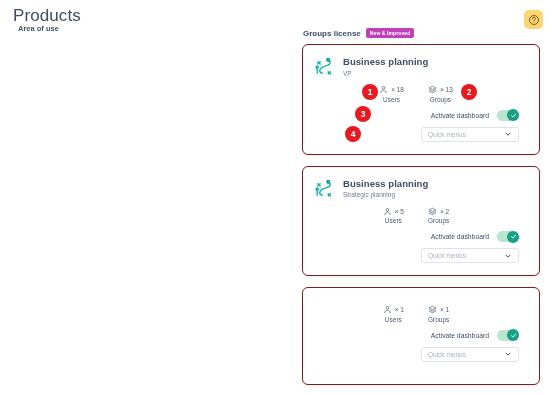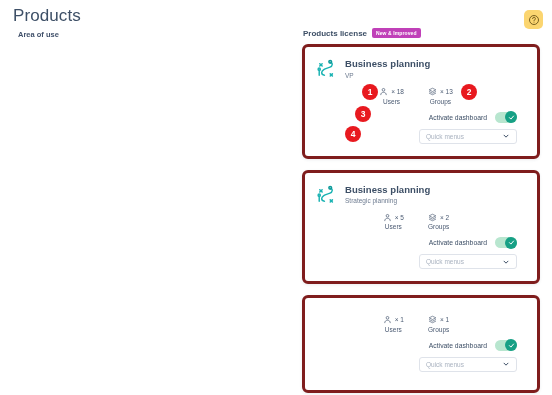--- a/index.html
+++ b/index.html
@@ -26,21 +26,21 @@
     top: 6px;
     font-size: 17px;
     font-weight: 400;
     color: #3d4f66;
     letter-spacing: 0.1px;
   }
 
   .area-of-use {
     position: absolute;
     left: 18px;
-    top: 30px;
+    top: 24px;
     font-size: 7.5px;
     font-weight: 700;
     color: #40506a;
   }
 
   .help-button {
     position: absolute;
     right: 9px;
     top: 10px;
     width: 19px;
@@ -85,21 +85,21 @@
     padding: 2.5px 4px 2.5px 4px;
     border-radius: 2px;
     letter-spacing: 0.1px;
     white-space: nowrap;
   }
 
   
   .card {
     position: relative;
     background: #ffffff;
-    border: 3px solid #7f1d1d;
+    border: 1px solid #7f1d1d;
     border-radius: 6px;
     box-shadow: 0 1px 3px rgba(60, 75, 100, 0.10);
     padding: 10px 12px 12px 10px;
     margin-bottom: 11px;
     min-height: 98px;
   }
 
   .card-head {
     display: flex;
     align-items: flex-start;
@@ -269,21 +269,21 @@
         <circle cx="12" cy="12" r="9"></circle>
         <path d="M9.2 9.3a2.8 2.8 0 1 1 3.6 2.7c-.6.2-.8.7-.8 1.3v.6" stroke-linecap="round"></path>
         <circle cx="12" cy="17" r="0.9" fill="#6b5418" stroke="none"></circle>
       </svg>
     </span>
   </div>
 
   <div class="license-col">
 
     <div class="license-header">
-      <span class="license-label">Products license</span>
+      <span class="license-label">Groups license</span>
       <span class="badge-new">New &amp; Improved</span>
     </div>
 
     <div class="card">
       <div class="card-head">
         <span class="product-icon">
           <svg width="22" height="22" viewBox="0 0 24 24" fill="none" stroke="#1bb3b3" stroke-width="1.6" stroke-linecap="round">
             <path d="M16 4.5c1.7 0 2.8 1.2 2.8 2.6 0 1.5-1.2 2.4-3 3.1-2.3.9-4.6 1.4-6.2 2.4-1.6 1-2.3 2-2.3 3.3 0 1.6 1.3 2.8 3 2.8" stroke-linejoin="round"></path>
             <circle cx="16.6" cy="4.2" r="1.5" stroke="#0e9a9a"></circle>
             <path d="M5.2 6.2l2.6 2.6M7.8 6.2L5.2 8.8" stroke="#1bb3b3"></path>

